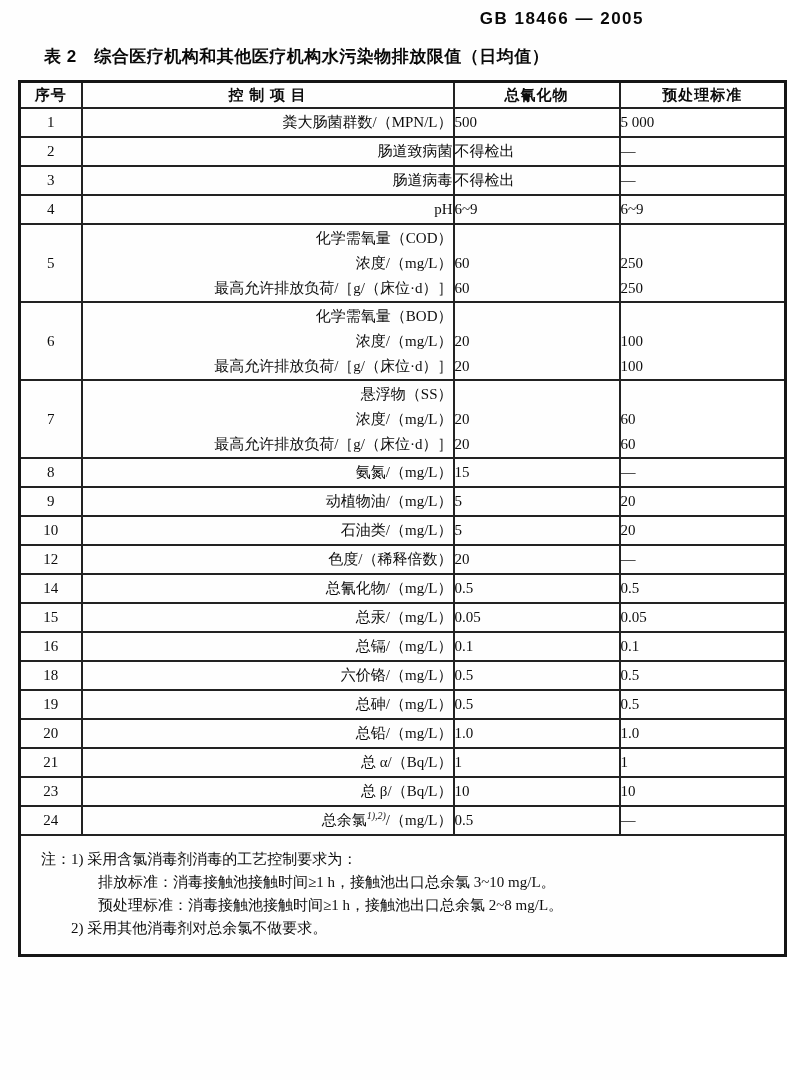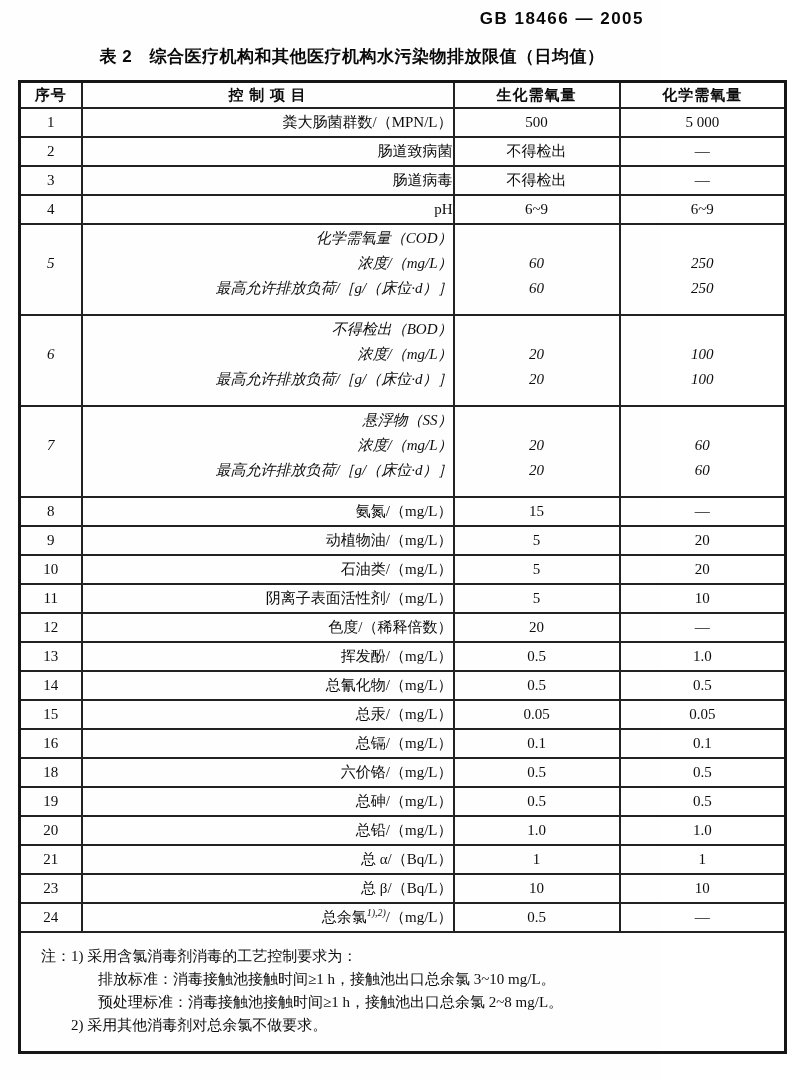--- a/index.html
+++ b/index.html
@@ -10,41 +10,41 @@
     -webkit-font-smoothing:antialiased;
   }
   .page{position:relative;width:660px;height:1080px;background:#fefefe;}
   .std-code{
     font-family:"Liberation Sans","DejaVu Sans",sans-serif;
     font-weight:bold;font-size:17px;letter-spacing:1.5px;
     text-align:right;padding:9px 16px 0 0;color:#090909;
   }
   .table-title{
     font-family:"Liberation Sans","DejaVu Sans",sans-serif;
-    font-weight:bold;font-size:17px;text-align:center;margin-top:16px;
+    font-weight:bold;font-size:17px;margin-top:16px;
     letter-spacing:0.5px;color:#090909;padding-left:44px;
   }
   table.limits{
     border-collapse:collapse;table-layout:fixed;
     width:766px;margin:12px 0 0 18px;
     border:3px solid #161616;
   }
   .limits th,.limits td{
     border:2px solid #222;padding:0;vertical-align:middle;
     font-size:15px;color:#0d0d0d;
   }
   .limits thead th{height:24px;font-weight:bold;letter-spacing:1px;}
   td.cell-no{text-align:center;}
-  td.cell-val{text-align:center;}
+  td.cell-val{text-align:left;}
   td.cell-item{text-align:right;padding-left:9px;}
   #rows-body tr{height:27px;}
   #rows-body tr.multi{height:77px;}
   .line{line-height:27px;white-space:nowrap;}
   tr.multi .line{height:25px;line-height:25px;}
-  tr.multi td{padding-top:1px;padding-bottom:13px;font-style:italic;}
+  tr.multi td{padding-top:1px;padding-bottom:0;}
   .line.indent{padding-left:37px;}
   sup{font-size:10px;line-height:0;font-style:italic;}
   td.notes-cell{
     vertical-align:top;text-align:left;
     padding:12px 26px 14px 20px;
   }
   .note-line{font-size:15px;line-height:23px;white-space:nowrap;}
   .note-line.sub{padding-left:57px;}
   .note-line.second{padding-left:30px;}
 </style>
@@ -61,22 +61,22 @@
     <colgroup>
       <col style="width:62px">
       <col style="width:372px">
       <col style="width:166px">
       <col style="width:166px">
     </colgroup>
     <thead>
       <tr>
         <th>序号</th>
         <th>控  制  项  目</th>
-        <th>生化需氧量</th>
-        <th>化学需氧量</th>
+        <th>总氰化物</th>
+        <th>预处理标准</th>
       </tr>
     </thead>
     <tbody id="rows-body">
         <tr>
           <td class="cell-no">1</td>
           <td class="cell-item">
             <div class="line">粪大肠菌群数/（MPN/L）</div>
           </td>
           <td class="cell-val">
             <div class="line">500</div>
@@ -135,21 +135,21 @@
           </td>
           <td class="cell-val">
             <div class="line">&nbsp;</div>
             <div class="line">250</div>
             <div class="line">250</div>
           </td>
         </tr>
         <tr class="multi">
           <td class="cell-no">6</td>
           <td class="cell-item">
-            <div class="line">不得检出（BOD）</div>
+            <div class="line">化学需氧量（BOD）</div>
             <div class="line indent">浓度/（mg/L）</div>
             <div class="line indent">最高允许排放负荷/［g/（床位·d）］</div>
           </td>
           <td class="cell-val">
             <div class="line">&nbsp;</div>
             <div class="line">20</div>
             <div class="line">20</div>
           </td>
           <td class="cell-val">
             <div class="line">&nbsp;</div>
@@ -205,53 +205,29 @@
             <div class="line">石油类/（mg/L）</div>
           </td>
           <td class="cell-val">
             <div class="line">5</div>
           </td>
           <td class="cell-val">
             <div class="line">20</div>
           </td>
         </tr>
         <tr>
-          <td class="cell-no">11</td>
-          <td class="cell-item">
-            <div class="line">阴离子表面活性剂/（mg/L）</div>
-          </td>
-          <td class="cell-val">
-            <div class="line">5</div>
-          </td>
-          <td class="cell-val">
-            <div class="line">10</div>
-          </td>
-        </tr>
-        <tr>
           <td class="cell-no">12</td>
           <td class="cell-item">
             <div class="line">色度/（稀释倍数）</div>
           </td>
           <td class="cell-val">
             <div class="line">20</div>
           </td>
           <td class="cell-val">
             <div class="line">—</div>
-          </td>
-        </tr>
-        <tr>
-          <td class="cell-no">13</td>
-          <td class="cell-item">
-            <div class="line">挥发酚/（mg/L）</div>
-          </td>
-          <td class="cell-val">
-            <div class="line">0.5</div>
-          </td>
-          <td class="cell-val">
-            <div class="line">1.0</div>
           </td>
         </tr>
         <tr>
           <td class="cell-no">14</td>
           <td class="cell-item">
             <div class="line">总氰化物/（mg/L）</div>
           </td>
           <td class="cell-val">
             <div class="line">0.5</div>
           </td>

